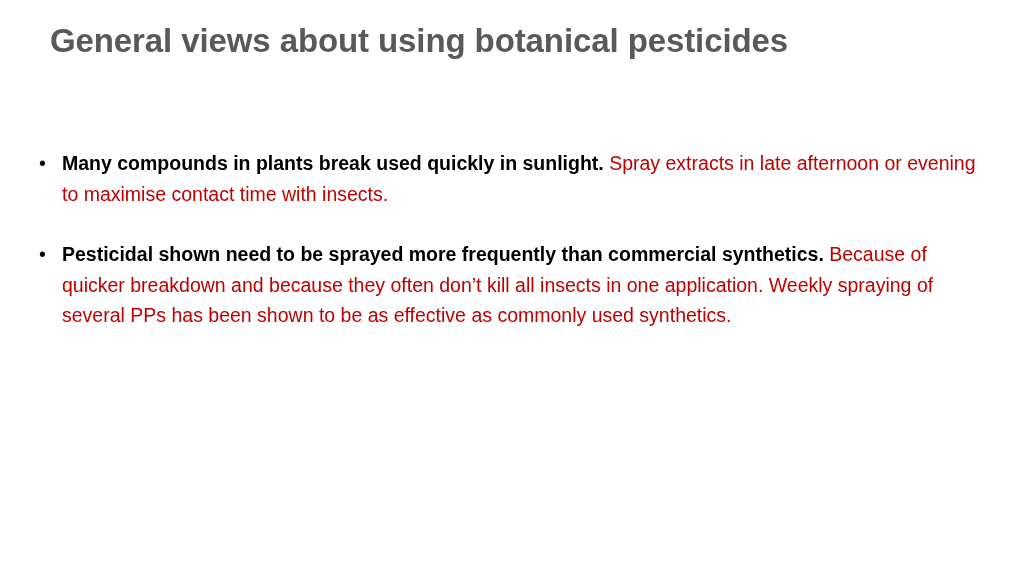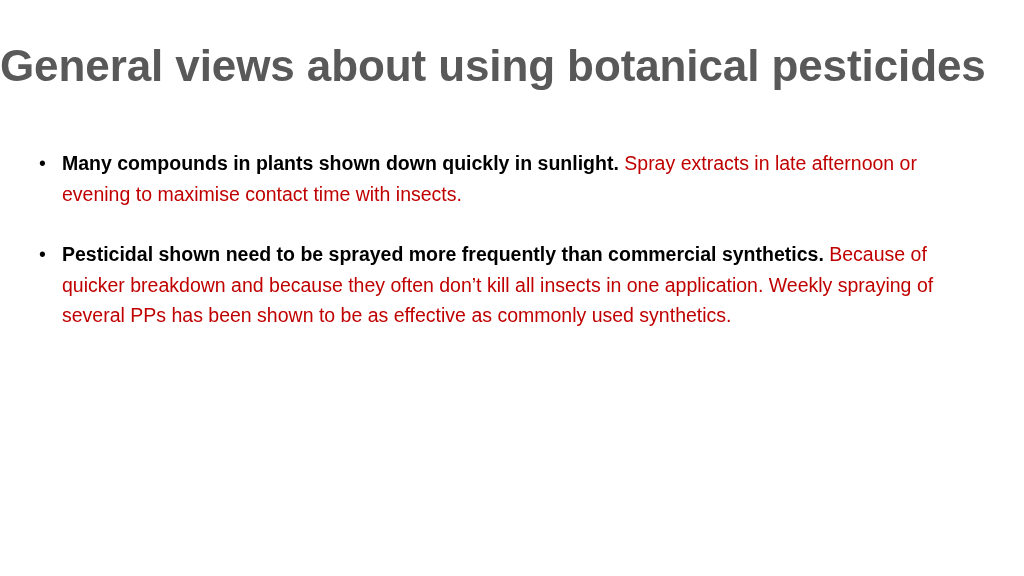--- a/index.html
+++ b/index.html
@@ -16,24 +16,24 @@
   .slide {
     position: relative;
     width: 1024px;
     height: 576px;
     background: #ffffff;
     box-sizing: border-box;
   }
   .slide-title {
     position: absolute;
     left: 0;
-    top: 46px;
+    top: 21px;
     width: 838px;
     text-align: center;
-    font-size: 44px;
+    font-size: 33px;
     font-weight: bold;
     color: #595959;
     letter-spacing: -0.1px;
     line-height: 40px;
     white-space: nowrap;
   }
   .body-block {
     position: absolute;
     left: 30px;
     top: 148px;
@@ -71,21 +71,21 @@
 <body>
 
 <div class="slide">
 
   <div class="slide-title">General views about using botanical pesticides</div>
 
   <div class="body-block">
 
     <div class="bullet-item">
       <span class="bullet-marker">•</span>
-      <span class="lead-in">Many compounds in plants shown down quickly in sunlight.</span><span class="detail-text"> Spray extracts in late afternoon or evening to maximise contact time with insects.</span>
+      <span class="lead-in">Many compounds in plants break used quickly in sunlight.</span><span class="detail-text"> Spray extracts in late afternoon or evening to maximise contact time with insects.</span>
     </div>
 
     <div class="bullet-item">
       <span class="bullet-marker">•</span>
       <span class="lead-in">Pesticidal shown need to be sprayed more frequently than commercial synthetics.</span><span class="detail-text"> Because of quicker breakdown and because they often don’t kill all insects in one application. Weekly spraying of several PPs has been shown to be as effective as commonly used synthetics.</span>
     </div>
 
   </div>
 
 </div>

